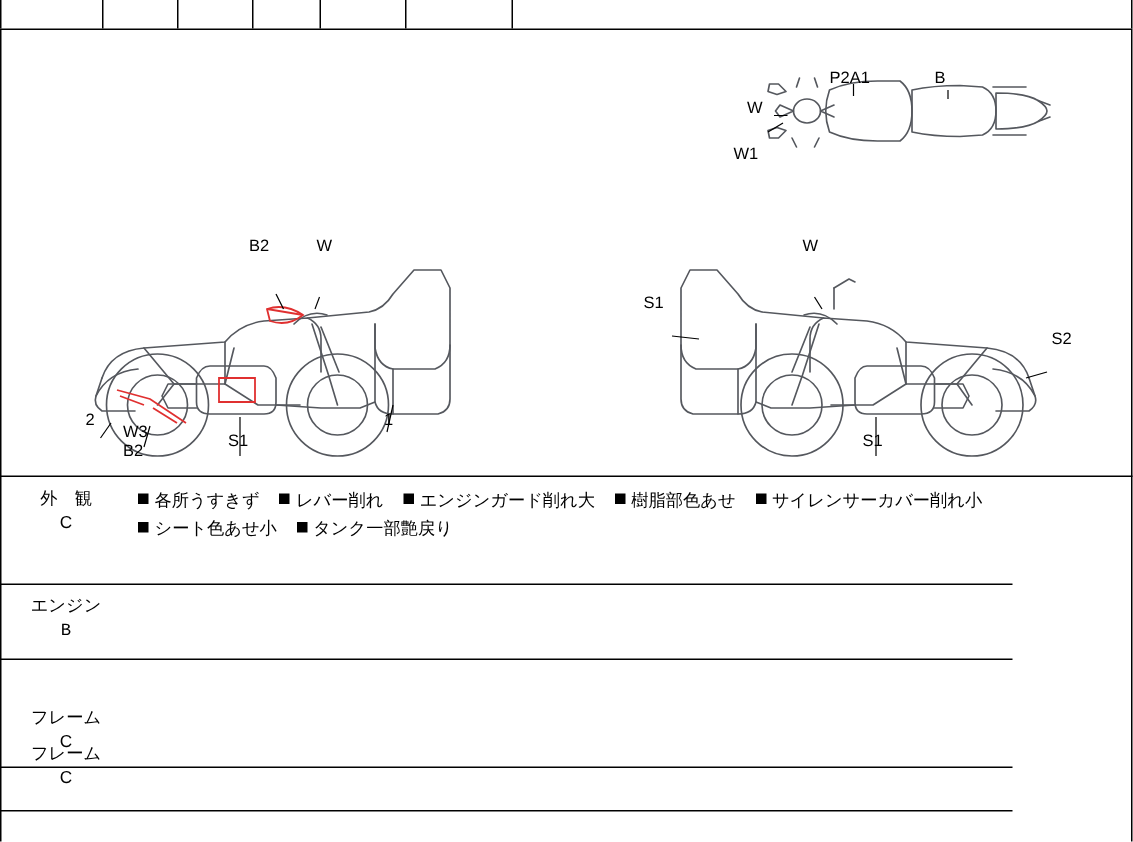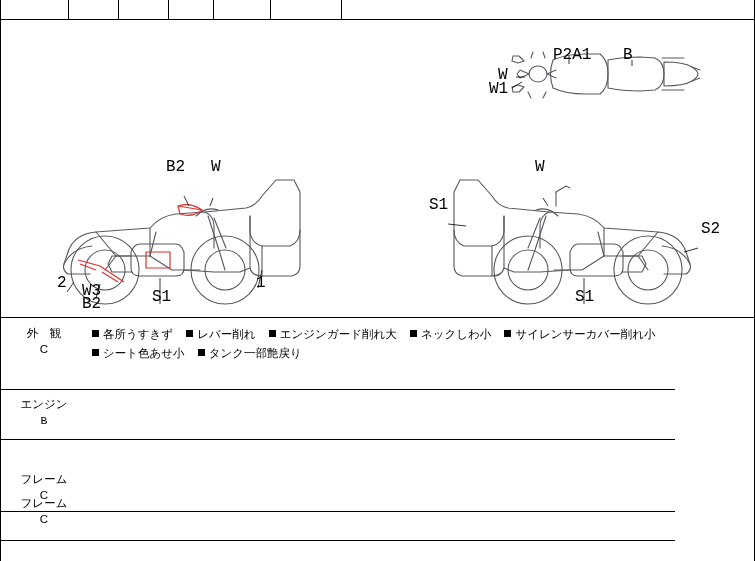--- a/index.html
+++ b/index.html
@@ -117,22 +117,22 @@
     width: 7px;
     height: 7px;
     background: #000;
     margin-right: 4px;
     vertical-align: 1px;
   }
 
   
   .dlabel {
     position: absolute;
-    font-size: 16px;
-    font-family: Liberation Mono, monospace;
+    font-size: 11px;
+    font-family: Liberation Sans, sans-serif;
     color: #000;
     white-space: nowrap;
   }
   svg.draw {
     position: absolute;
     left: 0;
     top: 0;
   }
 </style>
 </head>
@@ -269,21 +269,21 @@
         <path d="M160 284 L160 258"></path>
         <path d="M258 268 L262 250"></path>
         <path d="M543 178 L548 186"></path>
         <path d="M448 204 L466 206"></path>
         <path d="M698 228 L684 232"></path>
         <path d="M584 284 L584 258"></path>
       </g>
     </svg>
 
     <div class="dlabel" style="left:498px; top:46px;">W</div>
-    <div class="dlabel" style="left:489px; top:60px;">W1</div>
+    <div class="dlabel" style="left:489px; top:77px;">W1</div>
     <div class="dlabel" style="left:553px; top:26px;">P2A1</div>
     <div class="dlabel" style="left:623px; top:26px;">B</div>
 
     <div class="dlabel" style="left:166px; top:138px;">B2</div>
     <div class="dlabel" style="left:211px; top:138px;">W</div>
     <div class="dlabel" style="left:57px; top:254px;">2</div>
     <div class="dlabel" style="left:82px; top:262px;">W3</div>
     <div class="dlabel" style="left:82px; top:275px;">B2</div>
     <div class="dlabel" style="left:152px; top:268px;">S1</div>
     <div class="dlabel" style="left:256px; top:254px;">1</div>
@@ -296,21 +296,21 @@
 
   <div class="cond-row" style="top:318px; height:72px;">
     <div class="cond-label">
       <span>外　観</span>
       <span class="grade">C</span>
     </div>
     <div class="cond-items">
       <span class="item"><span class="bullet"></span><span>各所うすきず</span></span>
       <span class="item"><span class="bullet"></span><span>レバー削れ</span></span>
       <span class="item"><span class="bullet"></span><span>エンジンガード削れ大</span></span>
-      <span class="item"><span class="bullet"></span><span>ネックしわ小</span></span>
+      <span class="item"><span class="bullet"></span><span>樹脂部色あせ</span></span>
       <span class="item"><span class="bullet"></span><span>サイレンサーカバー削れ小</span></span>
       <br>
       <span class="item"><span class="bullet"></span><span>シート色あせ小</span></span>
       <span class="item"><span class="bullet"></span><span>タンク一部艶戻り</span></span>
     </div>
   </div>
 
   <div class="cond-row" style="top:390px; height:50px;font-family:Liberation Mono, monospace;">
     <div class="cond-label">
       <span>エンジン</span>

